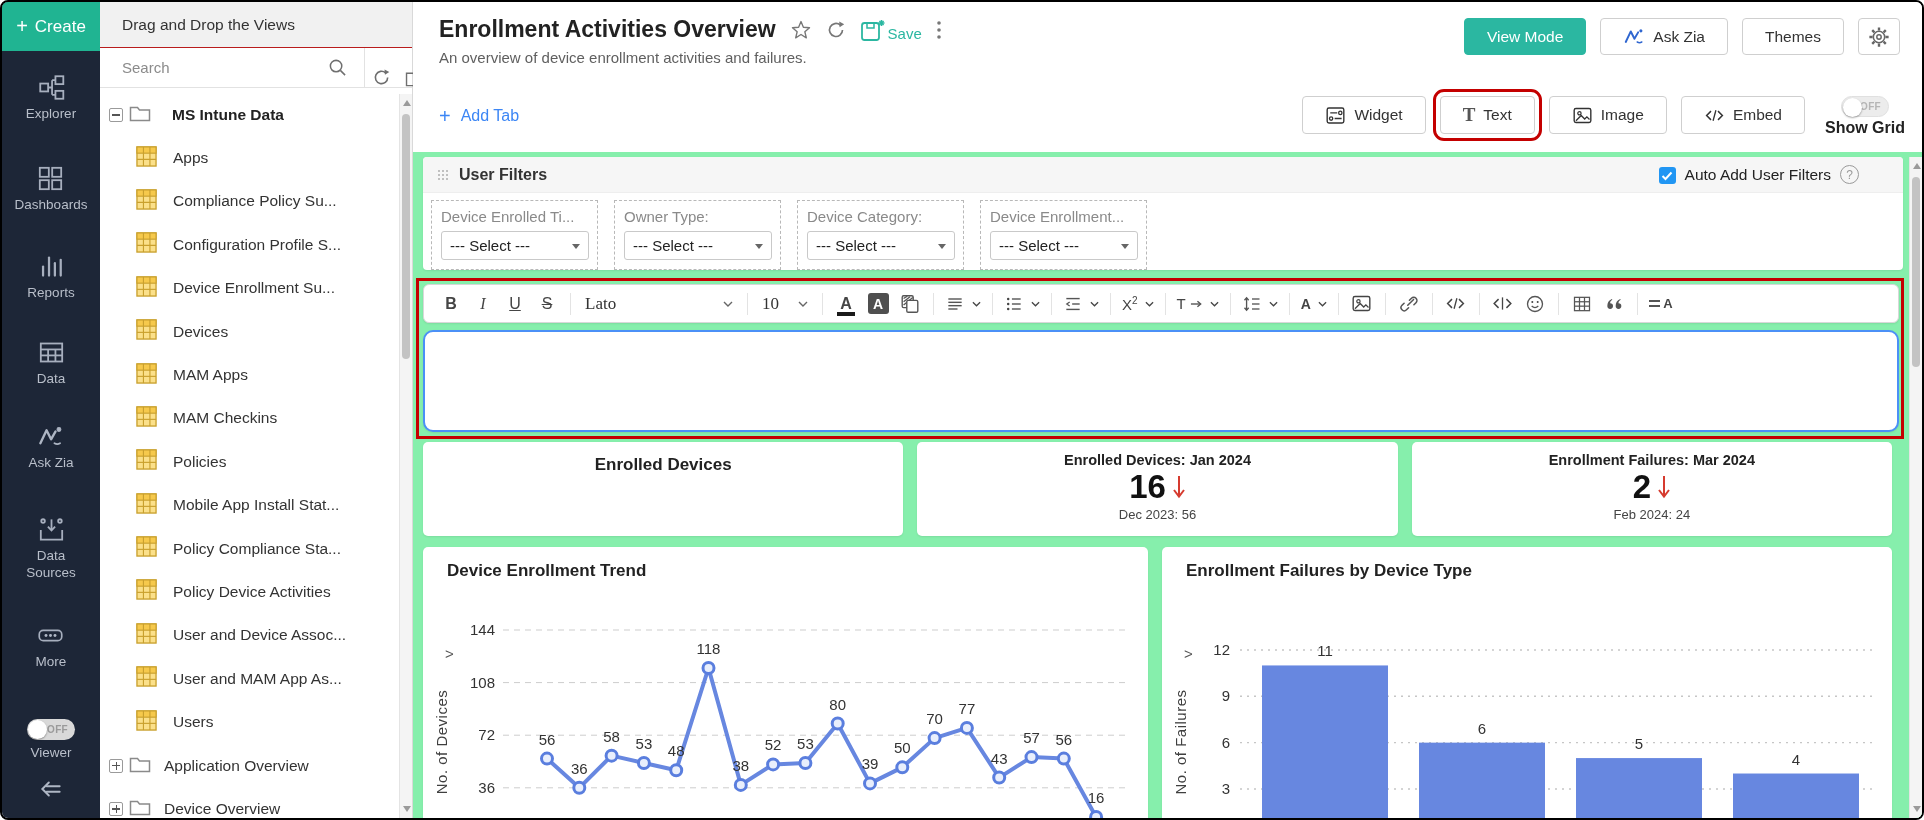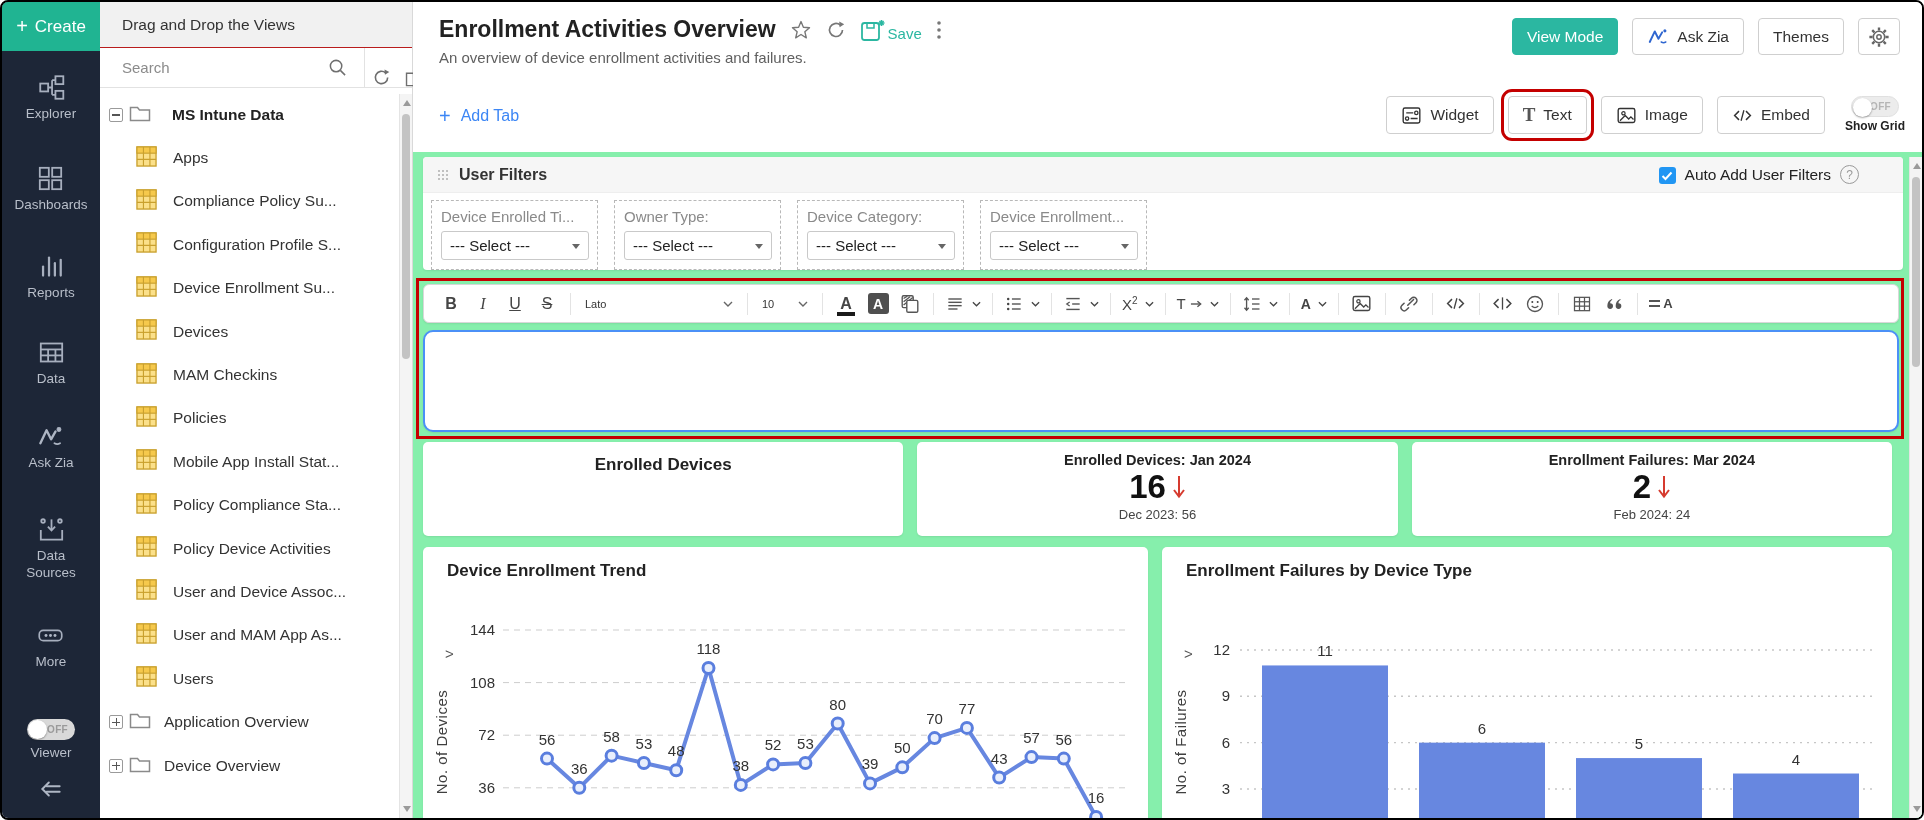--- a/index.html
+++ b/index.html
@@ -46,30 +46,30 @@
 
   
   .main { flex:1; position:relative; background:#fff; }
   .title-row { display:flex; align-items:center; gap:14px; padding:14px 0 0 26px; }
   .page-title { font-size:23px; font-weight:bold; color:#222; }
   .t-ic { color:#777; cursor:pointer; display:flex; align-items:center; }
   .save-grp { display:flex; align-items:flex-end; gap:2px; color:#2bb7a1; cursor:pointer; }
   .save-grp .save-lbl { font-size:15px; }
   .subtitle { padding:6px 0 0 26px; font-size:15px; color:#5f5f5f; }
   .hdr-right { position:absolute; top:16px; right:22px; display:flex; gap:14px; align-items:center; }
-  .btn { height:37px; border:1px solid #cfcfcf; border-radius:4px; background:#fff; display:flex; align-items:center; justify-content:center; gap:8px; font-size:15.5px; color:#333; padding:0 14px; cursor:pointer; font-family:inherit; }
+  .btn { height:37px; border:1px solid #cfcfcf; border-radius:4px; background:#fff; display:flex; align-items:center; justify-content:center; gap:8px; font-size:15.5px; color:#333; padding:0 22px; cursor:pointer; font-family:inherit; }
   .btn.teal { background:#2bb7a1; border-color:#2bb7a1; color:#fff; }
   .tab-row { position:absolute; top:88px; left:0; right:0; height:52px; display:flex; align-items:center; }
   .add-tab { display:flex; align-items:center; gap:10px; margin-left:26px; color:#3c86f5; font-size:16px; cursor:pointer; }
   .add-tab .plus { font-size:20px; }
   .tab-right { position:absolute; right:17px; top:6px; display:flex; gap:14px; align-items:flex-start; }
   .tb-btn { height:38px; }
   .red-outline { outline:3px solid #c40000; outline-offset:4px; }
   .showgrid { display:flex; flex-direction:column; align-items:center; gap:2px; margin-left:6px; }
-  .showgrid .lbl { font-size:12px; font-weight:bold; color:#222; }
+  .showgrid .lbl { font-size:16px; font-weight:bold; color:#222; }
   .pill.light { background:#ececec; border:1px solid #e0e0e0; }
   .pill.light .state { color:#b5b5b5; }
 
   
   .canvas { position:absolute; top:150px; left:0; right:0; bottom:0; background:#86efac; }
   .panel { position:absolute; background:#fff; border-radius:4px; box-shadow:0 1px 2px rgba(0,0,0,.08); }
 
   .uf-panel { left:10px; top:5px; width:1480px; height:113px; }
   .uf-head { height:36px; background:#f6f6f6; border-bottom:1px solid #eee; display:flex; align-items:center; padding:0 14px; border-radius:4px 4px 0 0; }
   .uf-title { font-size:16px; font-weight:bold; color:#333; margin-left:10px; }
@@ -87,21 +87,21 @@
 
   
   .ed-toolbar { left:10px; top:132px; width:1476px; height:39px; border:1px solid #d8d8d8; border-radius:6px; display:flex; align-items:center; padding:0 12px; gap:2px; }
   .tbb { min-width:30px; height:30px; display:flex; align-items:center; justify-content:center; color:#454545; cursor:pointer; border-radius:3px; font-size:16px; gap:4px; padding:0 3px; }
   .tbb svg { stroke:#555; }
   .sep { width:1px; height:22px; background:#e3e3e3; margin:0 6px; flex:0 0 1px; }
   .tbb.bold { font-weight:bold; }
   .tbb.italic { font-style:italic; font-family:"Liberation Serif", serif; }
   .tbb.under { text-decoration:underline; }
   .tbb.strike { text-decoration:line-through; }
-  .dd { display:flex; align-items:center; justify-content:space-between; cursor:pointer; color:#333; font-size:11px; }
+  .dd { display:flex; align-items:center; justify-content:space-between; cursor:pointer; color:#333; font-size:17px;font-family:Liberation Serif, serif; }
   .dd.font { width:160px; padding:0 6px; }
   .dd.size { width:58px; padding:0 6px; }
   .chev-sm { margin-left:3px; }
   .colorA { position:relative; font-size:16px; font-weight:bold; }
   .colorA::after { content:""; position:absolute; left:6px; right:6px; bottom:3px; height:3.5px; background:#1a1a1a; }
   .bgA { width:21px; height:21px; background:#4f4f4f; color:#fff; border-radius:3px; display:flex; align-items:center; justify-content:center; font-size:14px; font-weight:bold; }
   .supwrap { font-size:15px; } .supwrap sup { font-size:10px; }
   .marks { display:flex; align-items:center; gap:3px; }
   .marks .lines i { display:block; width:11px; height:1.6px; background:#555; margin:3px 0; }
 
@@ -482,20 +482,26 @@
           <span class="tbl-ic"><svg width="21" height="21">
               <use href="#i-tbl-yellow"></use>
             </svg></span>
           <span class="child-lbl">Device Enrollment Su...</span>
         </div>
       <div class="trow">
           <span class="tbl-ic"><svg width="21" height="21">
               <use href="#i-tbl-yellow"></use>
             </svg></span>
           <span class="child-lbl">Devices</span>
+        </div>
+      <div class="trow">
+          <span class="tbl-ic"><svg width="21" height="21">
+              <use href="#i-tbl-yellow"></use>
+            </svg></span>
+          <span class="child-lbl">MAM Apps</span>
         </div>
       <div class="trow">
           <span class="tbl-ic"><svg width="21" height="21">
               <use href="#i-tbl-yellow"></use>
             </svg></span>
           <span class="child-lbl">MAM Checkins</span>
         </div>
       <div class="trow">
           <span class="tbl-ic"><svg width="21" height="21">
               <use href="#i-tbl-yellow"></use>

